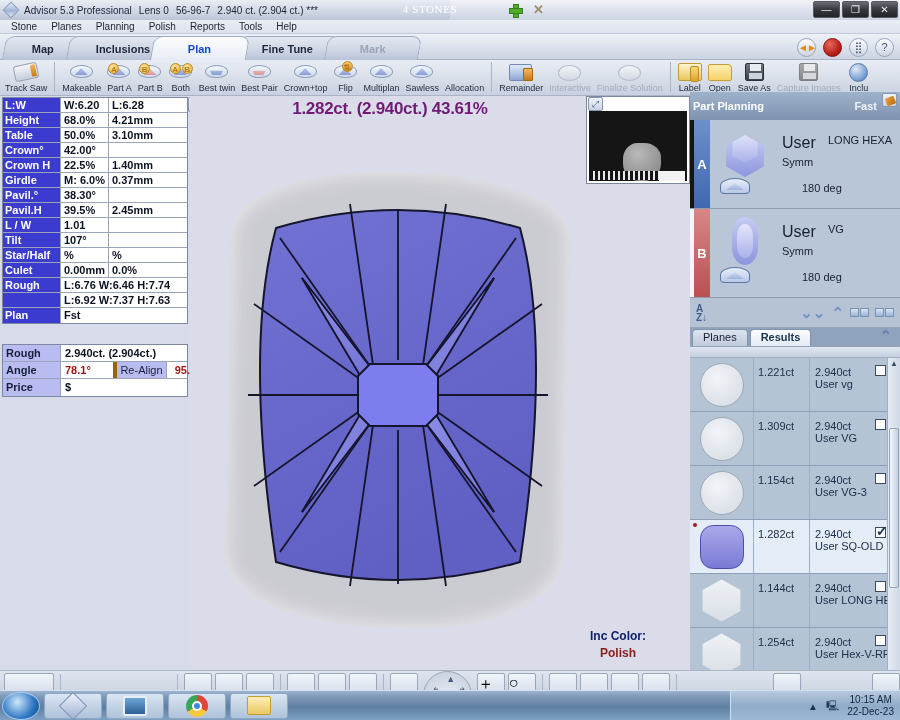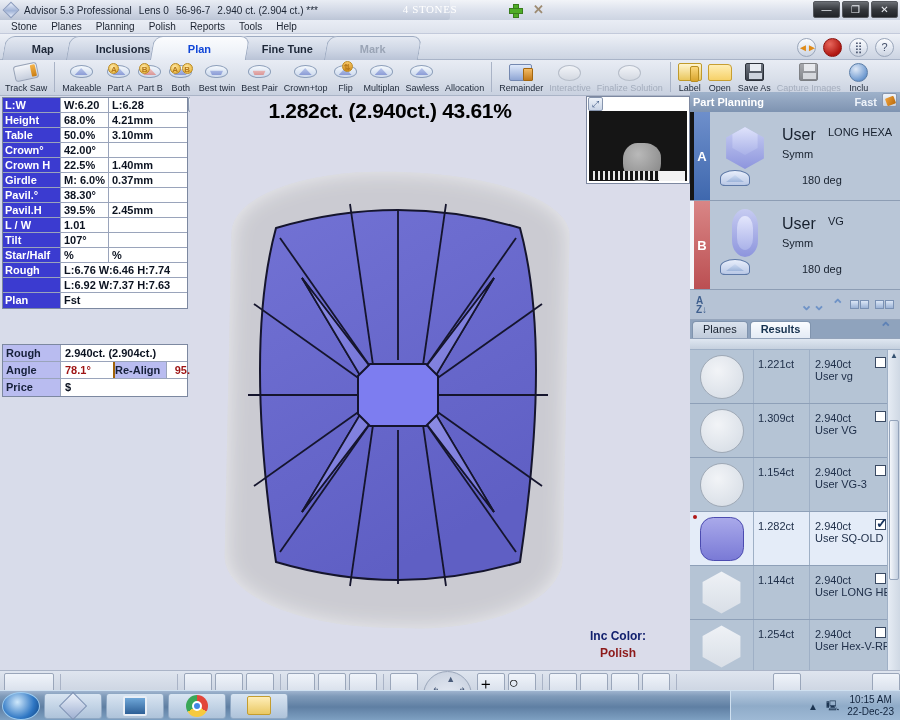--- a/index.html
+++ b/index.html
@@ -205,33 +205,33 @@
   
   .rtable {
     position: absolute; left: 2px; top: 344px; width: 186px;
     border: 1px solid #7c88a0; background: #fff; font-size: 11px;
   }
   .rrow { display: flex; height: 17px; border-bottom: 1px solid #9aa4bb; }
   .rrow:last-child { border-bottom: none; }
   .rk { width: 58px; flex:none; background:#b9bcf0; color:#16203a; font-weight:bold;
         padding-left:3px; line-height:16px; border-right:1px solid #9aa4bb;}
   .rv { flex: 1; padding-left: 4px; line-height: 16px; font-weight: bold; color:#0b1220;}
-  .rc { width: 54px; flex:none; background:#b9bcf0; color:#16203a; font-weight:bold;
-        line-height:16px; border-left:2px solid #a16207; border-right:1px solid #9aa4bb;}
+  .rc { width: 54px; flex:none; background:#b9bcf0; color:#16203a; font-weight:normal;
+        text-align:center; line-height:16px; border-left:4px solid #a16207; border-right:1px solid #9aa4bb;}
   .rcv { width: 52px; flex:none; color:#9e1414; font-weight:bold; text-align:center; line-height:16px;}
   .rav { width: 52px; flex:none; color:#9e1414; font-weight:bold; padding-left:4px; line-height:16px;}
 
   
   .viewport {
     position: absolute; left: 190px; top: 96px; width: 500px; height: 574px;
     background: #dadcea; overflow: hidden;
   }
   .headline {
     position: absolute; left: 0; top: 3px; width: 400px; text-align: center;
-    font-size: 21px; font-weight: bold; color: #000000; letter-spacing: -.3px;
+    font-size: 17px; font-weight: bold; color: #701a75; letter-spacing: -.3px;
   }
   .inccolor {
     position: absolute; right: 44px; bottom: 8px; text-align: center;
     font-size: 12px; line-height: 17px;
   }
   .inccolor .lab { color: #11206e; font-weight: bold; }
   .inccolor .val { color: #8d1a1a; font-weight: bold; }
 
   
   .rough {
@@ -270,21 +270,21 @@
     border: 1px solid #8795ae; border-radius: 2px;
     color:#3a5480; font-size:9px; text-align:center; line-height:12px;
   }
 
   
   .rpanel {
     position: absolute; left: 690px; top: 92px; width: 210px; height: 578px;
     background: #b4c2d4;
   }
   .pp-head {
-    height: 20px; background: linear-gradient(180deg,#9fb2cb,#7e93b1);
+    height: 28px; background: linear-gradient(180deg,#9fb2cb,#7e93b1);
     color: #ffffff; font-size: 11px; font-weight: bold;
     display: flex; align-items: center; padding: 0 3px; justify-content: space-between;
   }
   .pp-head .fast { font-size: 11px; font-weight: bold; color: #eef3fa; margin-right: 20px;}
   .pp-icon {
     position:absolute; right:3px; top:1px; width:15px; height:14px;
     background: linear-gradient(180deg,#f0f4fa,#c7d2e2); border:1px solid #8a97ae; border-radius:2px;
   }
   .pp-icon::after{content:"";position:absolute;left:3px;top:3px;width:9px;height:8px;background:linear-gradient(135deg,#f0a23c,#b96a0c);transform:rotate(-20deg);border-radius:1px;}
   .ppart { display: flex; height: 89px; border-bottom: 1px solid #8d9db4; }
@@ -698,20 +698,25 @@
       </div>
     <div class="prow">
         <div class="pk">Tilt</div>
         <div class="pv1">107°</div>
         <div class="pv2"></div>
       </div>
     <div class="prow">
         <div class="pk">Star/Half</div>
         <div class="pv1">%</div>
         <div class="pv2">%</div>
+      </div>
+    <div class="prow">
+        <div class="pk">Culet</div>
+        <div class="pv1">0.00mm</div>
+        <div class="pv2">0.0%</div>
       </div>
     <div class="prow">
         <div class="pk">Rough</div>
         <div class="pvwide">L:6.76 W:6.46 H:7.74</div>
       </div>
     <div class="prow">
         <div class="pk"></div>
         <div class="pvwide">L:6.92 W:7.37 H:7.63</div>
       </div>
     <div class="prow">

